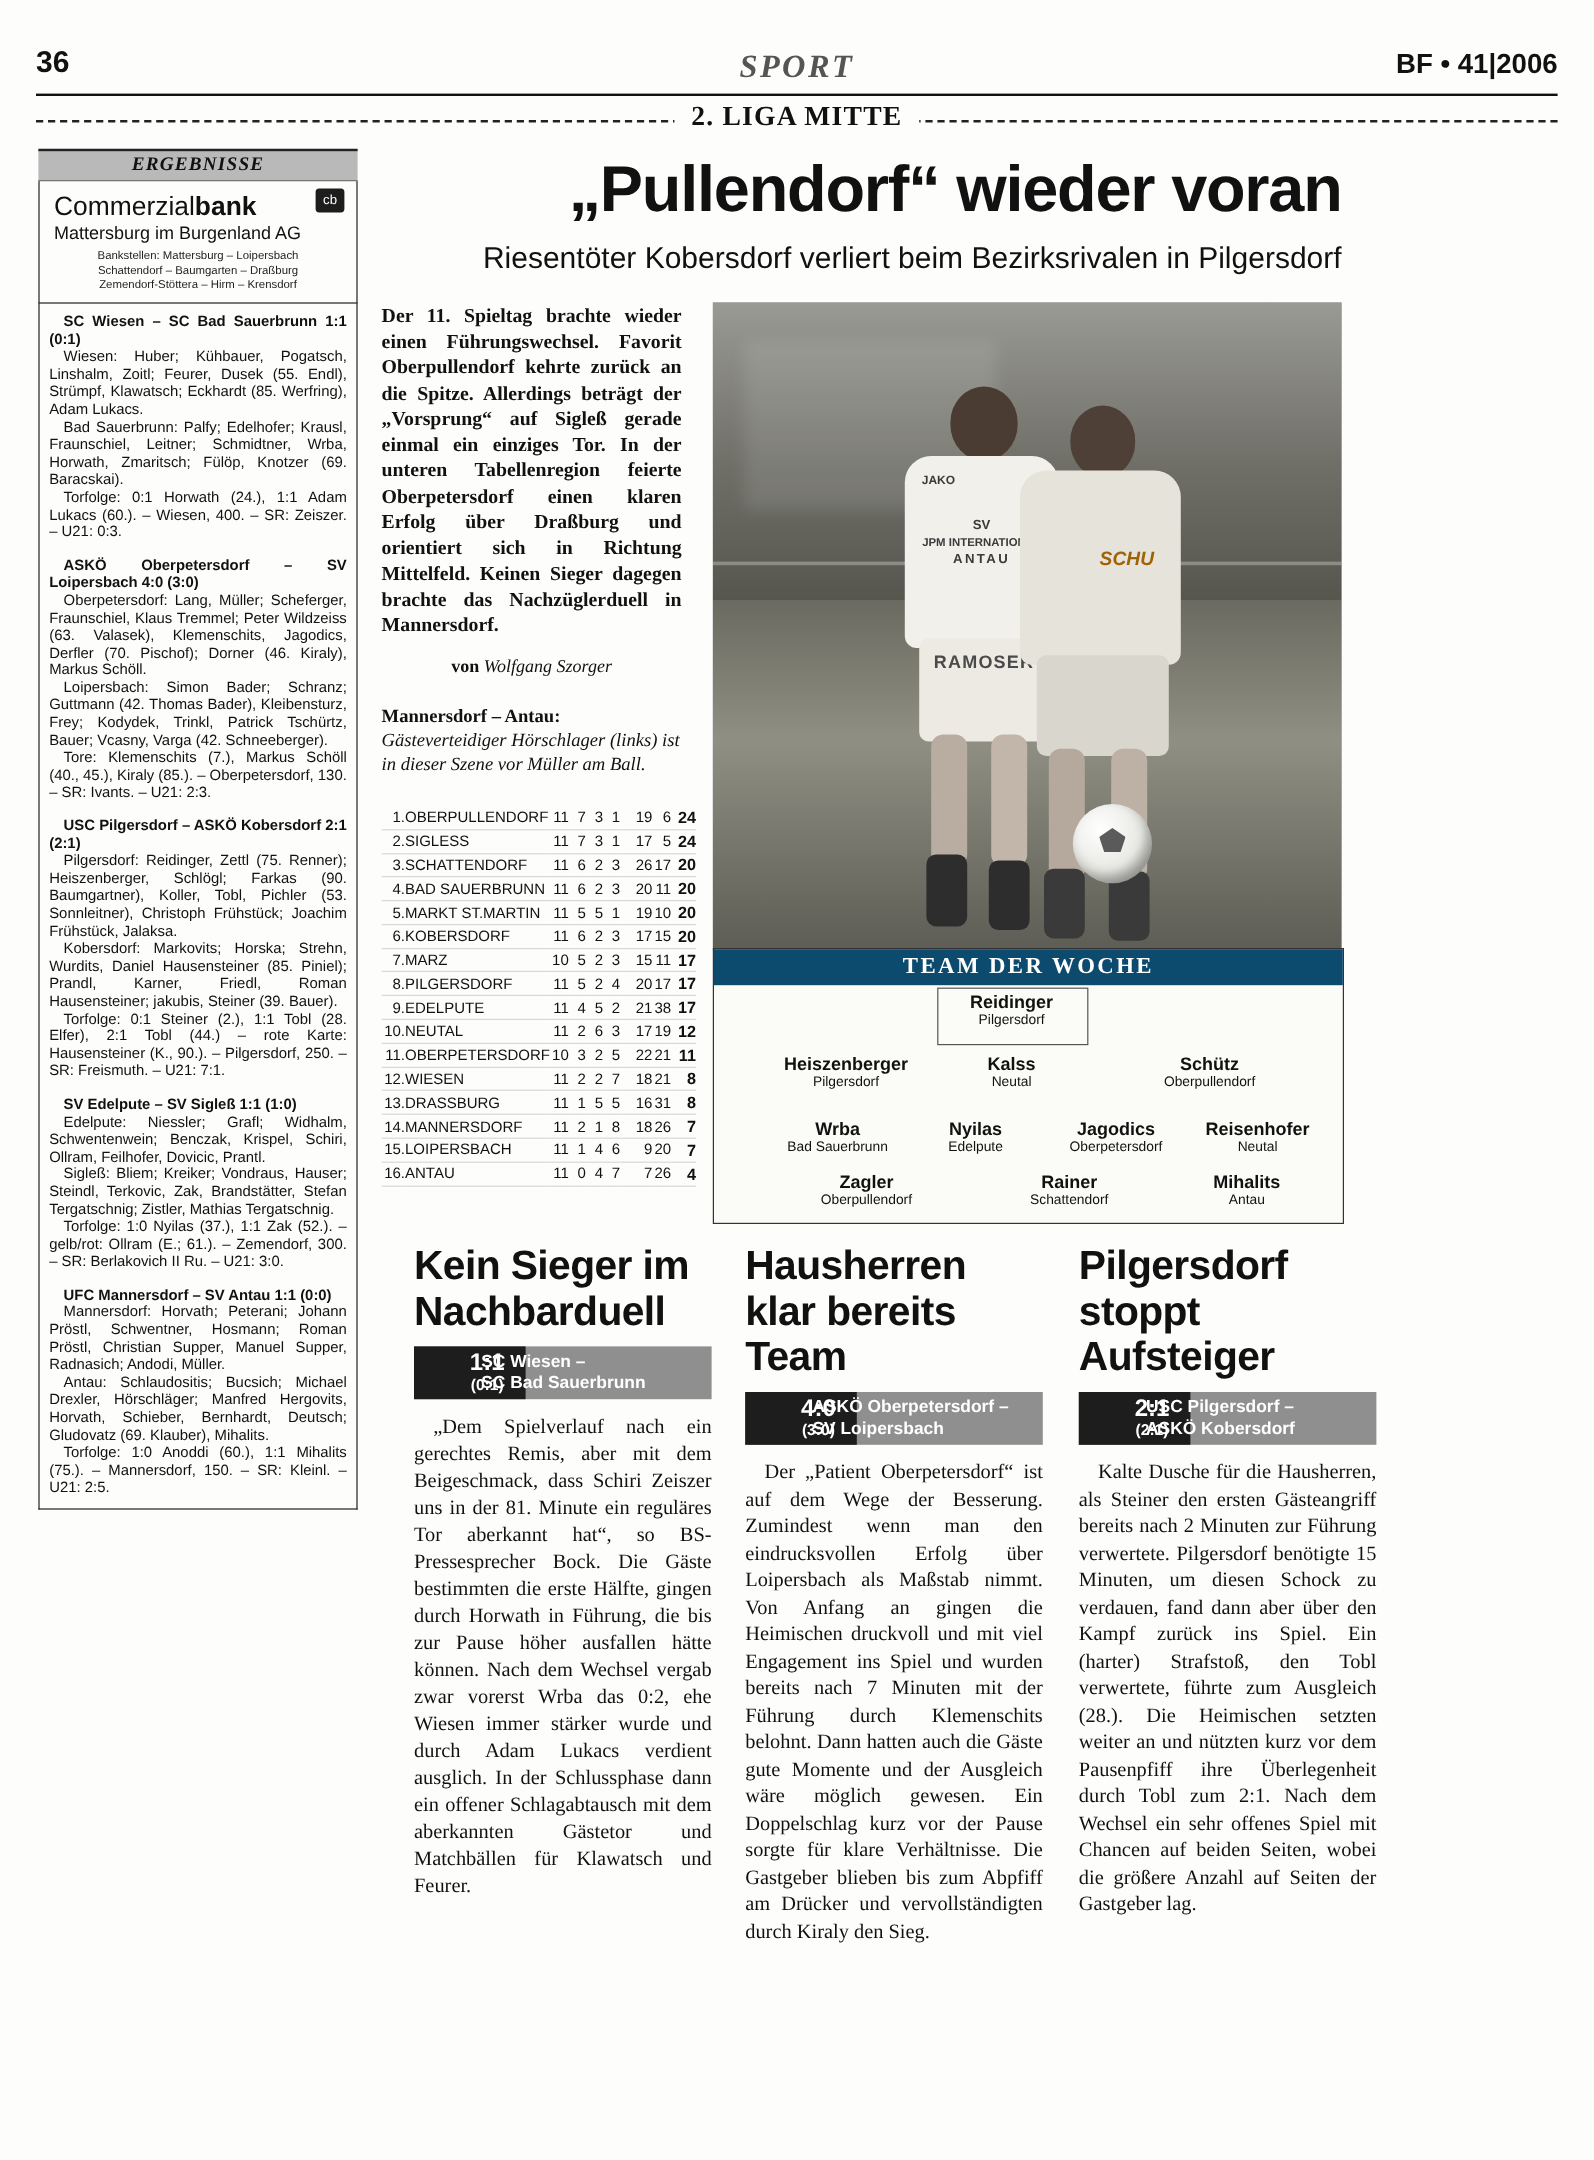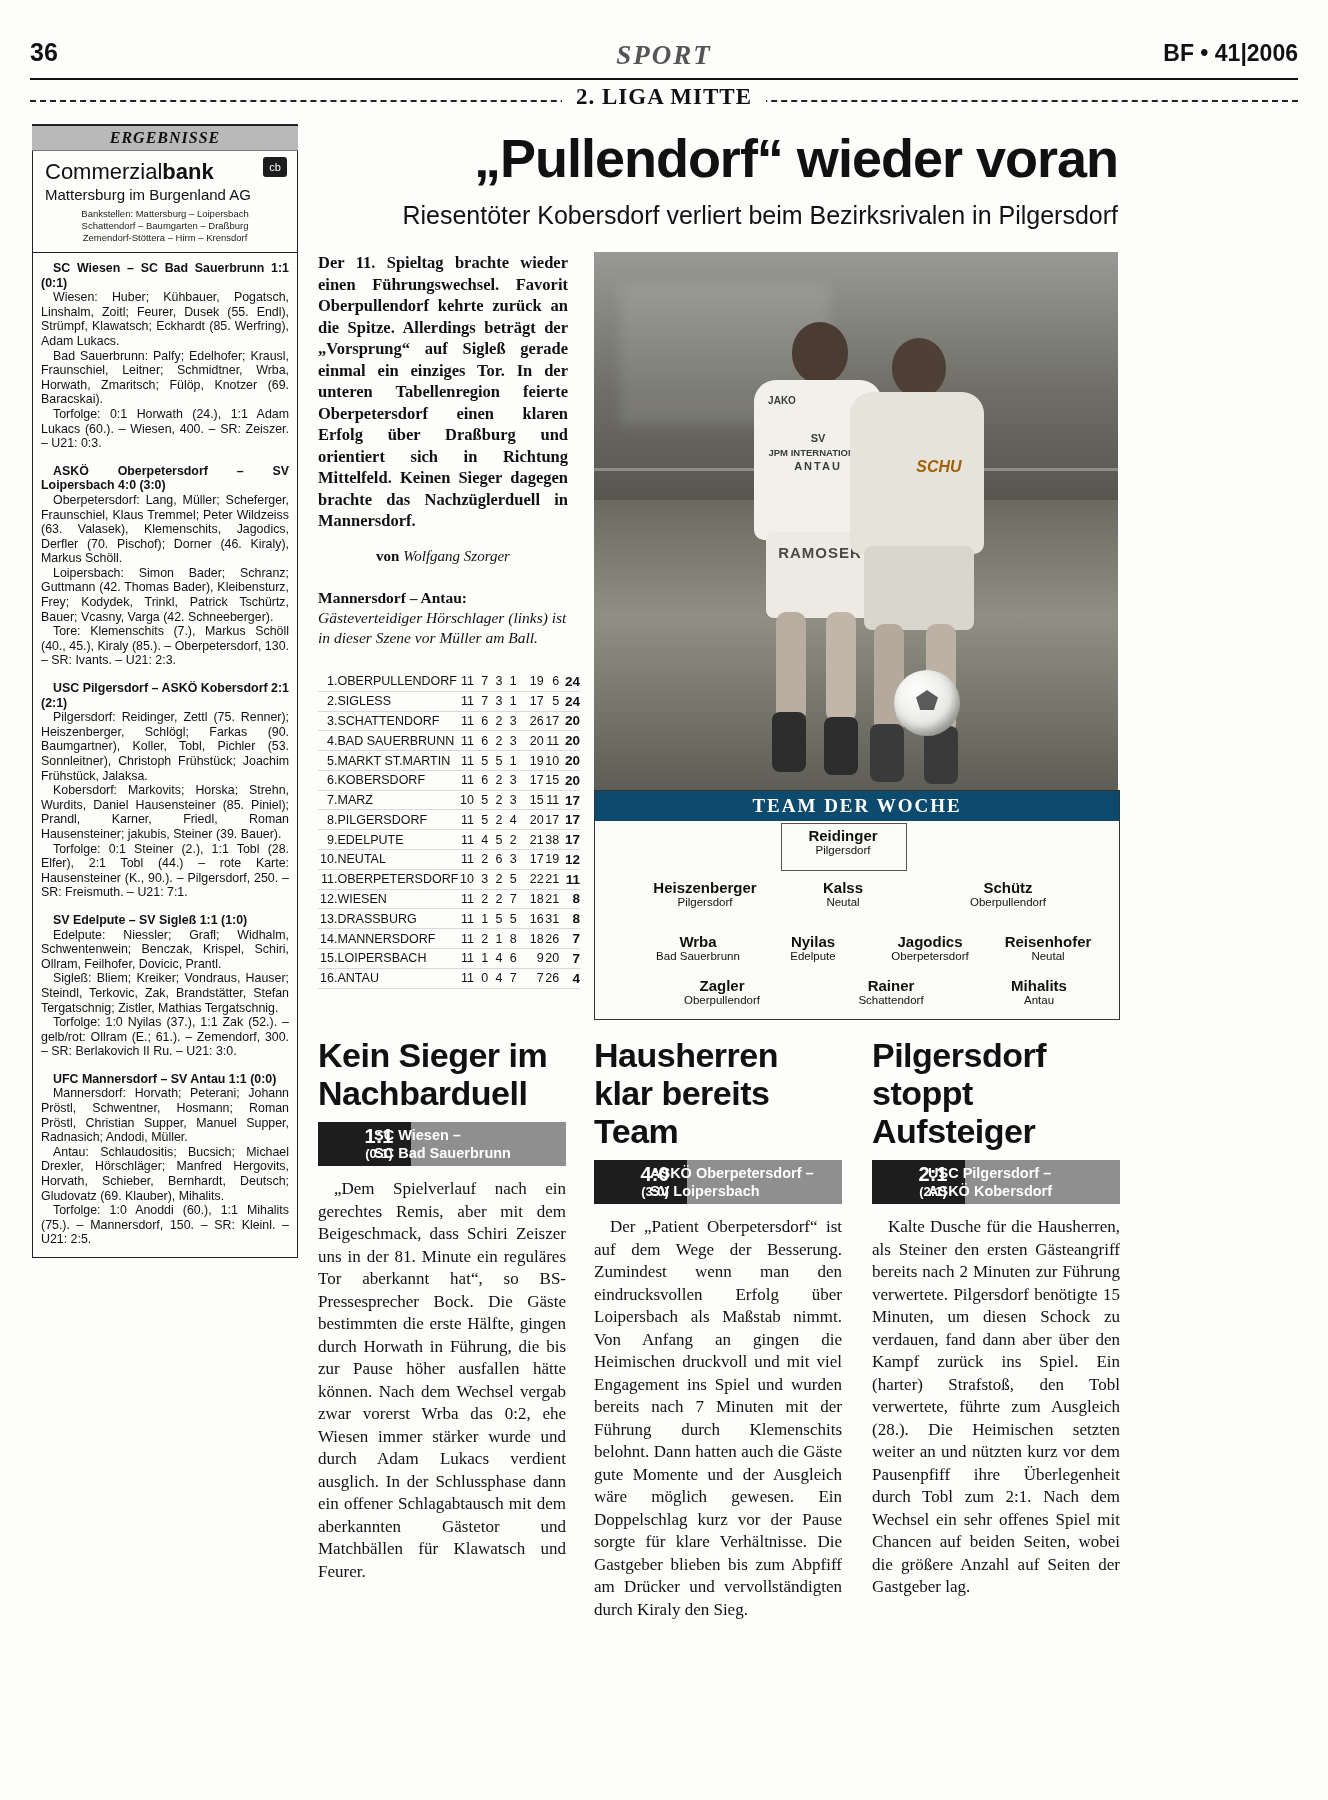--- a/index.html
+++ b/index.html
@@ -76,21 +76,21 @@
   
   .totw{position:absolute;left:594px;top:790px;width:524px;height:228px;background:#fbfbf8;border:1px solid #333;}
   .totw-title{position:absolute;left:0;top:0;width:524px;height:30px;background:#0c4a6e;color:#fff;font-family:"Liberation Serif",serif;font-weight:bold;font-size:19px;letter-spacing:2px;text-align:center;line-height:30px;}
   .totw-field{position:absolute;left:8px;top:34px;width:508px;height:186px;}
   .ppos{position:absolute;text-align:center;}
   .pname{font-family:"Liberation Sans",sans-serif;font-weight:bold;font-size:15px;}
   .pclub{font-family:"Liberation Sans",sans-serif;font-size:11.5px;}
   .gkbox{position:absolute;left:178px;top:-2px;width:124px;height:46px;border:1px solid #555;}
 
   
-  .bcol{position:absolute;top:1036px;width:248px;}
+  .bcol{position:absolute;top:1036px;width:248px;margin-left:27px;}
   .bc1{left:318px;} .bc2{left:594px;} .bc3{left:872px;}
   .bhead{font-family:"Liberation Sans",sans-serif;font-weight:bold;font-size:34px;line-height:38px;letter-spacing:-0.5px;}
   .scorebar{margin-top:10px;height:44px;background:#8f8f8f;position:relative;}
   .scorebox{position:absolute;left:0;top:0;width:64px;height:44px;background:#1d1d1d;color:#fff;text-align:center;padding-left:29px;}
   .scoremain{font-family:"Liberation Sans",sans-serif;font-weight:bold;font-size:20px;line-height:22px;padding-top:3px;}
   .scorehalf{font-family:"Liberation Sans",sans-serif;font-weight:bold;font-size:13px;line-height:14px;}
   .scoreteams{position:absolute;left:56px;top:4px;color:#fff;font-family:"Liberation Sans",sans-serif;font-weight:bold;font-size:14.5px;line-height:18px;}
   .btext{margin-top:12px;font-family:"Liberation Serif",serif;font-size:17px;line-height:22.5px;text-align:justify;}
   .btext .ind{text-indent:16px;display:block;}
 </style>

